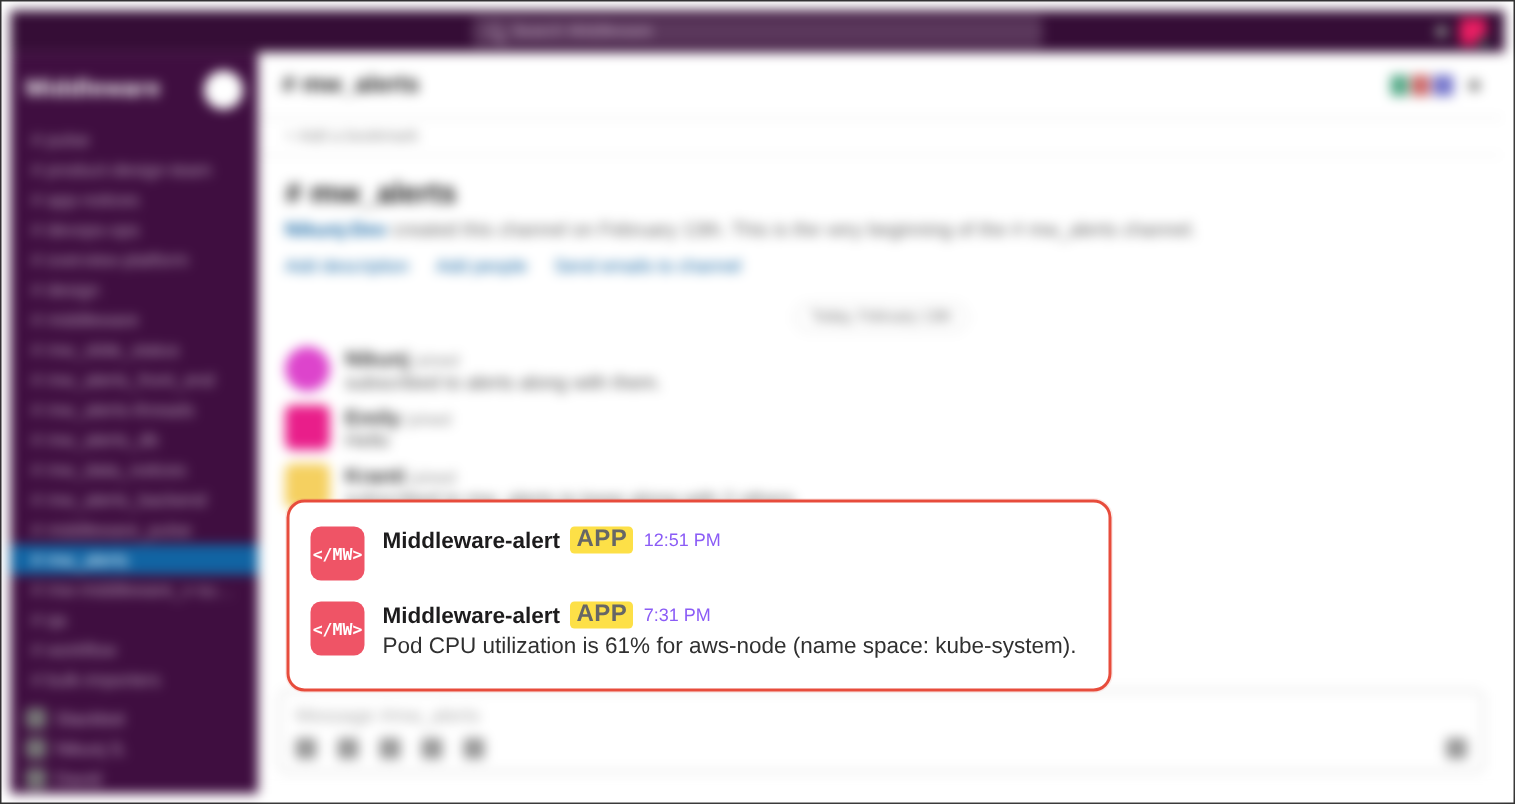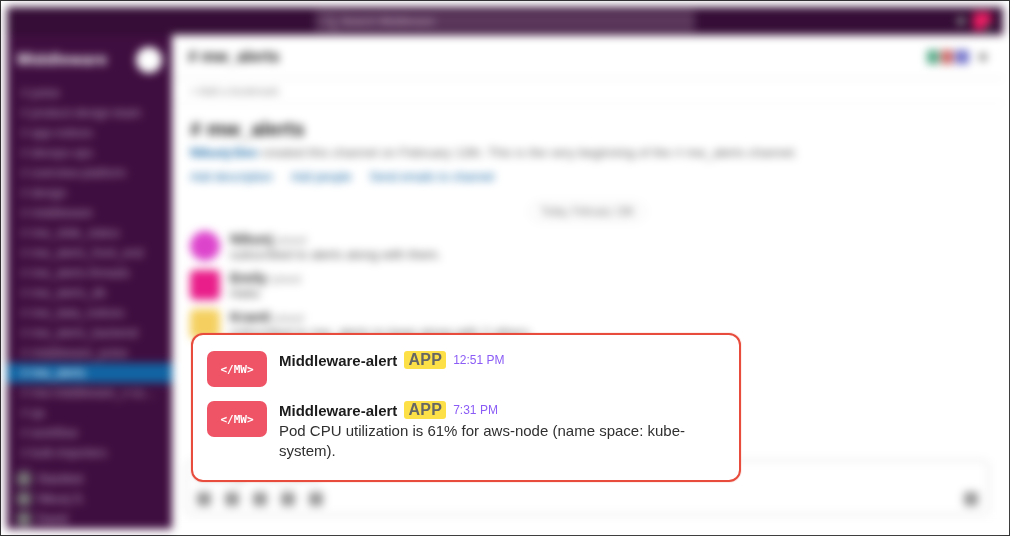--- a/index.html
+++ b/index.html
@@ -59,21 +59,21 @@
 
   
   .alerts {
     position:absolute; left:190px; top:332px; width:550px;
     border:2px solid #e74c3c; border-radius:12px; background:#fff;
     padding:10px 14px 12px;
     box-shadow: 0 0 0 1px rgba(231,76,60,.1);
   }
   .alert{ display:flex; gap:12px; padding:6px 0; align-items:flex-start;}
   .alert + .alert{ margin-top:2px; }
-  .alert .avatar{ width:60px;height:36px;border-radius:7px;background:#ef5466; display:flex;align-items:center;justify-content:center; color:#fff; flex-shrink:0;}
+  .alert .avatar{ width:36px;height:36px;border-radius:7px;background:#ef5466; display:flex;align-items:center;justify-content:center; color:#fff; flex-shrink:0;}
   .code-ic{font-family:monospace;font-size:11px;font-weight:700;}
   .alert .content{ flex:1; }
   .alert .hdr{ display:flex; align-items:center; gap:7px; margin-bottom:2px;}
   .alert .name{ font-weight:800; color:#1d1c1d; font-size:15px;}
   .alert .tag{ background:#fde047; color:#666; font-size:16px; font-weight:600; padding:0 4px; border-radius:3px; letter-spacing:.3px;}
   .alert .time{ color:#8b5cf6; font-size:12px;}
   .alert .body{ color:#303030; font-size:15px; line-height:1.35;}
 </style>
 </head>
 <body>

